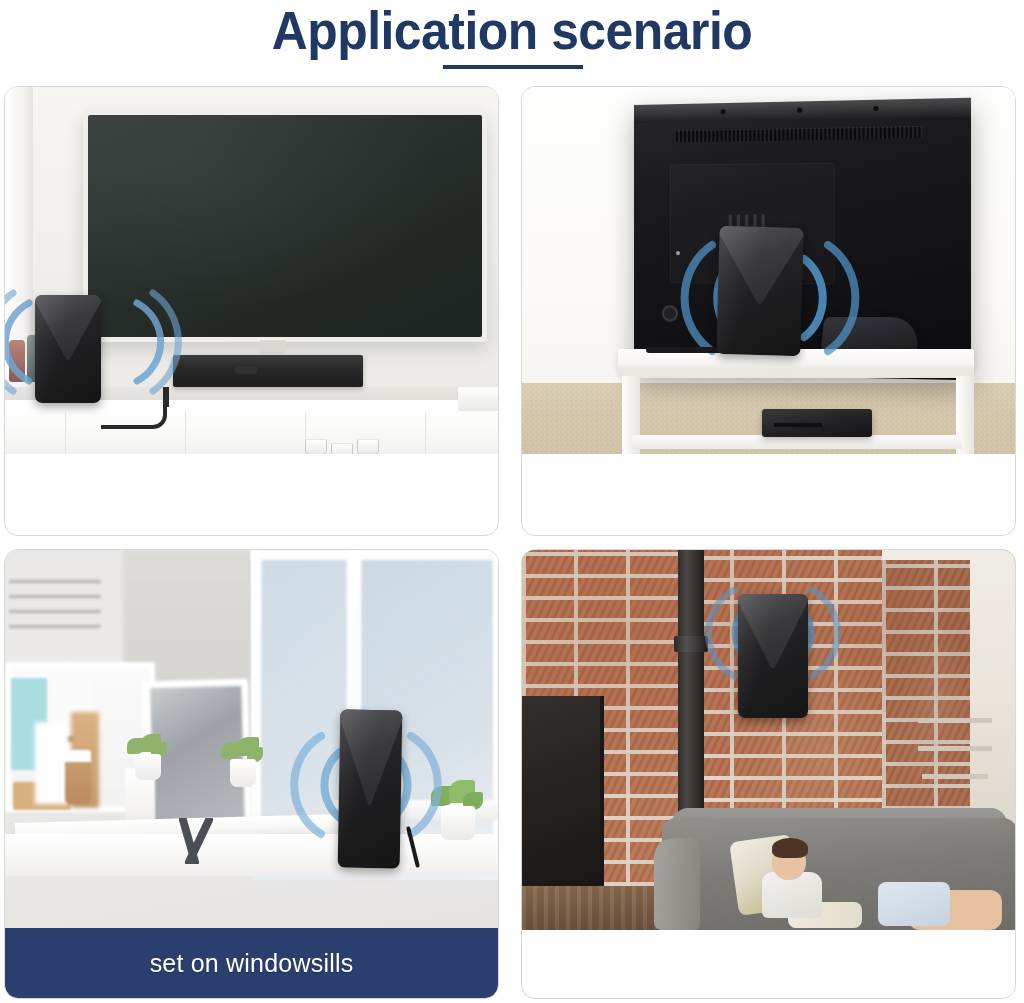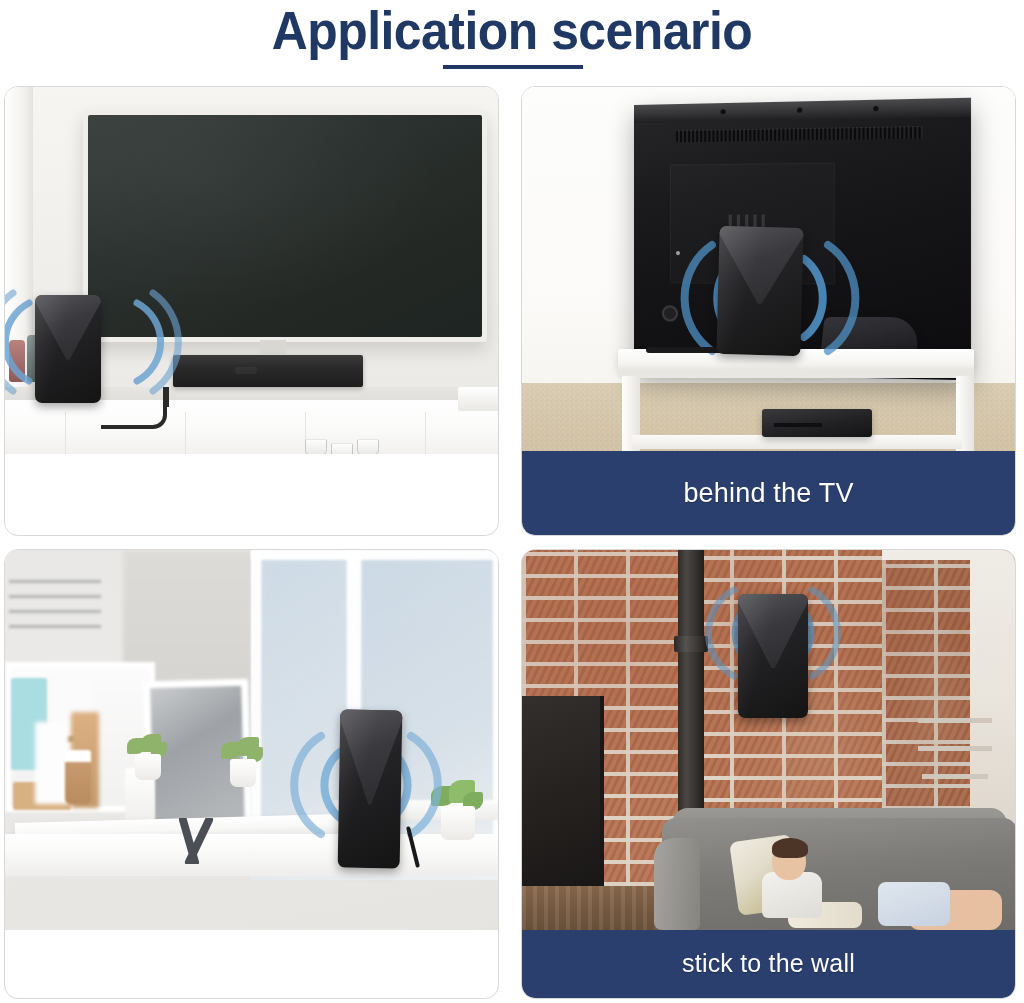--- a/index.html
+++ b/index.html
@@ -397,23 +397,20 @@
             <path d="M70 16 A57 62 0 0 1 70 122" stroke-width="8" opacity="0.75"></path>
           </g>
         </svg>
 
         <div class="antenna-stand" style="left:218px; top:252px; width:34px; height:3px; transform:rotate(22deg); border-radius:2px;"></div>
         <div class="antenna-stand" style="left:124px; top:260px; width:104px; height:6px; border-radius:4px;"></div>
 
         <div class="antenna" style="left:196px; top:140px; width:84px; height:128px; transform:rotate(1.5deg);"></div>
       </div>
 
-      <div class="caption">
-        <span class="caption-text">behind the TV</span>
-      </div>
     </div>
 
     <div class="card row2">
       <div class="photo">
         <div class="p3-bg"></div>
         <div class="p3-wall"></div>
 
         <div class="p3-window"></div>
         <div class="p3-win-pane" style="left:256px; top:8px;  width:86px;  height:268px;"></div>
         <div class="p3-win-pane" style="left:356px; top:8px;  width:132px; height:268px;"></div>
@@ -473,20 +470,23 @@
           <g fill="none" stroke="#7fb1d8" stroke-linecap="round">
             <path d="M40 26 A36 40 0 0 1 40 96" stroke-width="8" opacity="0.9"></path>
             <path d="M62 12 A52 56 0 0 1 62 110" stroke-width="8" opacity="0.7"></path>
           </g>
         </svg>
 
         <div class="antenna-stand" style="left:406px; top:276px; width:4px; height:42px; transform:rotate(-14deg); border-radius:2px;"></div>
         <div class="antenna" style="left:334px; top:160px; width:62px; height:158px; transform:rotate(1deg);"></div>
       </div>
 
+      <div class="caption">
+        <span class="caption-text">set on windowsills</span>
+      </div>
     </div>
 
     <div class="card row2">
       <div class="photo">
         <div class="brick" style="inset:0;"></div>
         <div class="brick offset" style="left:182px; top:0; width:190px; height:340px;"></div>
 
         <div class="p4-kitchen"></div>
         <div class="brick p4-kitchen-brick"></div>
         <div class="p4-kshelf" style="left:396px; top:168px; width:74px; height:5px;"></div>
@@ -521,19 +521,16 @@
         <svg class="waves" style="left:236px; top:28px; width:96px; height:108px;" viewBox="0 0 96 108">
           <g fill="none" stroke="#5f93bd" stroke-linecap="round" opacity="0.78">
             <path d="M34 24 A32 34 0 0 1 34 86" stroke-width="7"></path>
             <path d="M54 12 A46 48 0 0 1 54 98" stroke-width="7" opacity="0.72"></path>
           </g>
         </svg>
 
         <div class="antenna" style="left:216px; top:44px; width:70px; height:124px; z-index:7;"></div>
       </div>
 
-      <div class="caption">
-        <span class="caption-text">stick to the wall</span>
-      </div>
     </div>
 
   </div>
 </div>
 
 </body></html>

